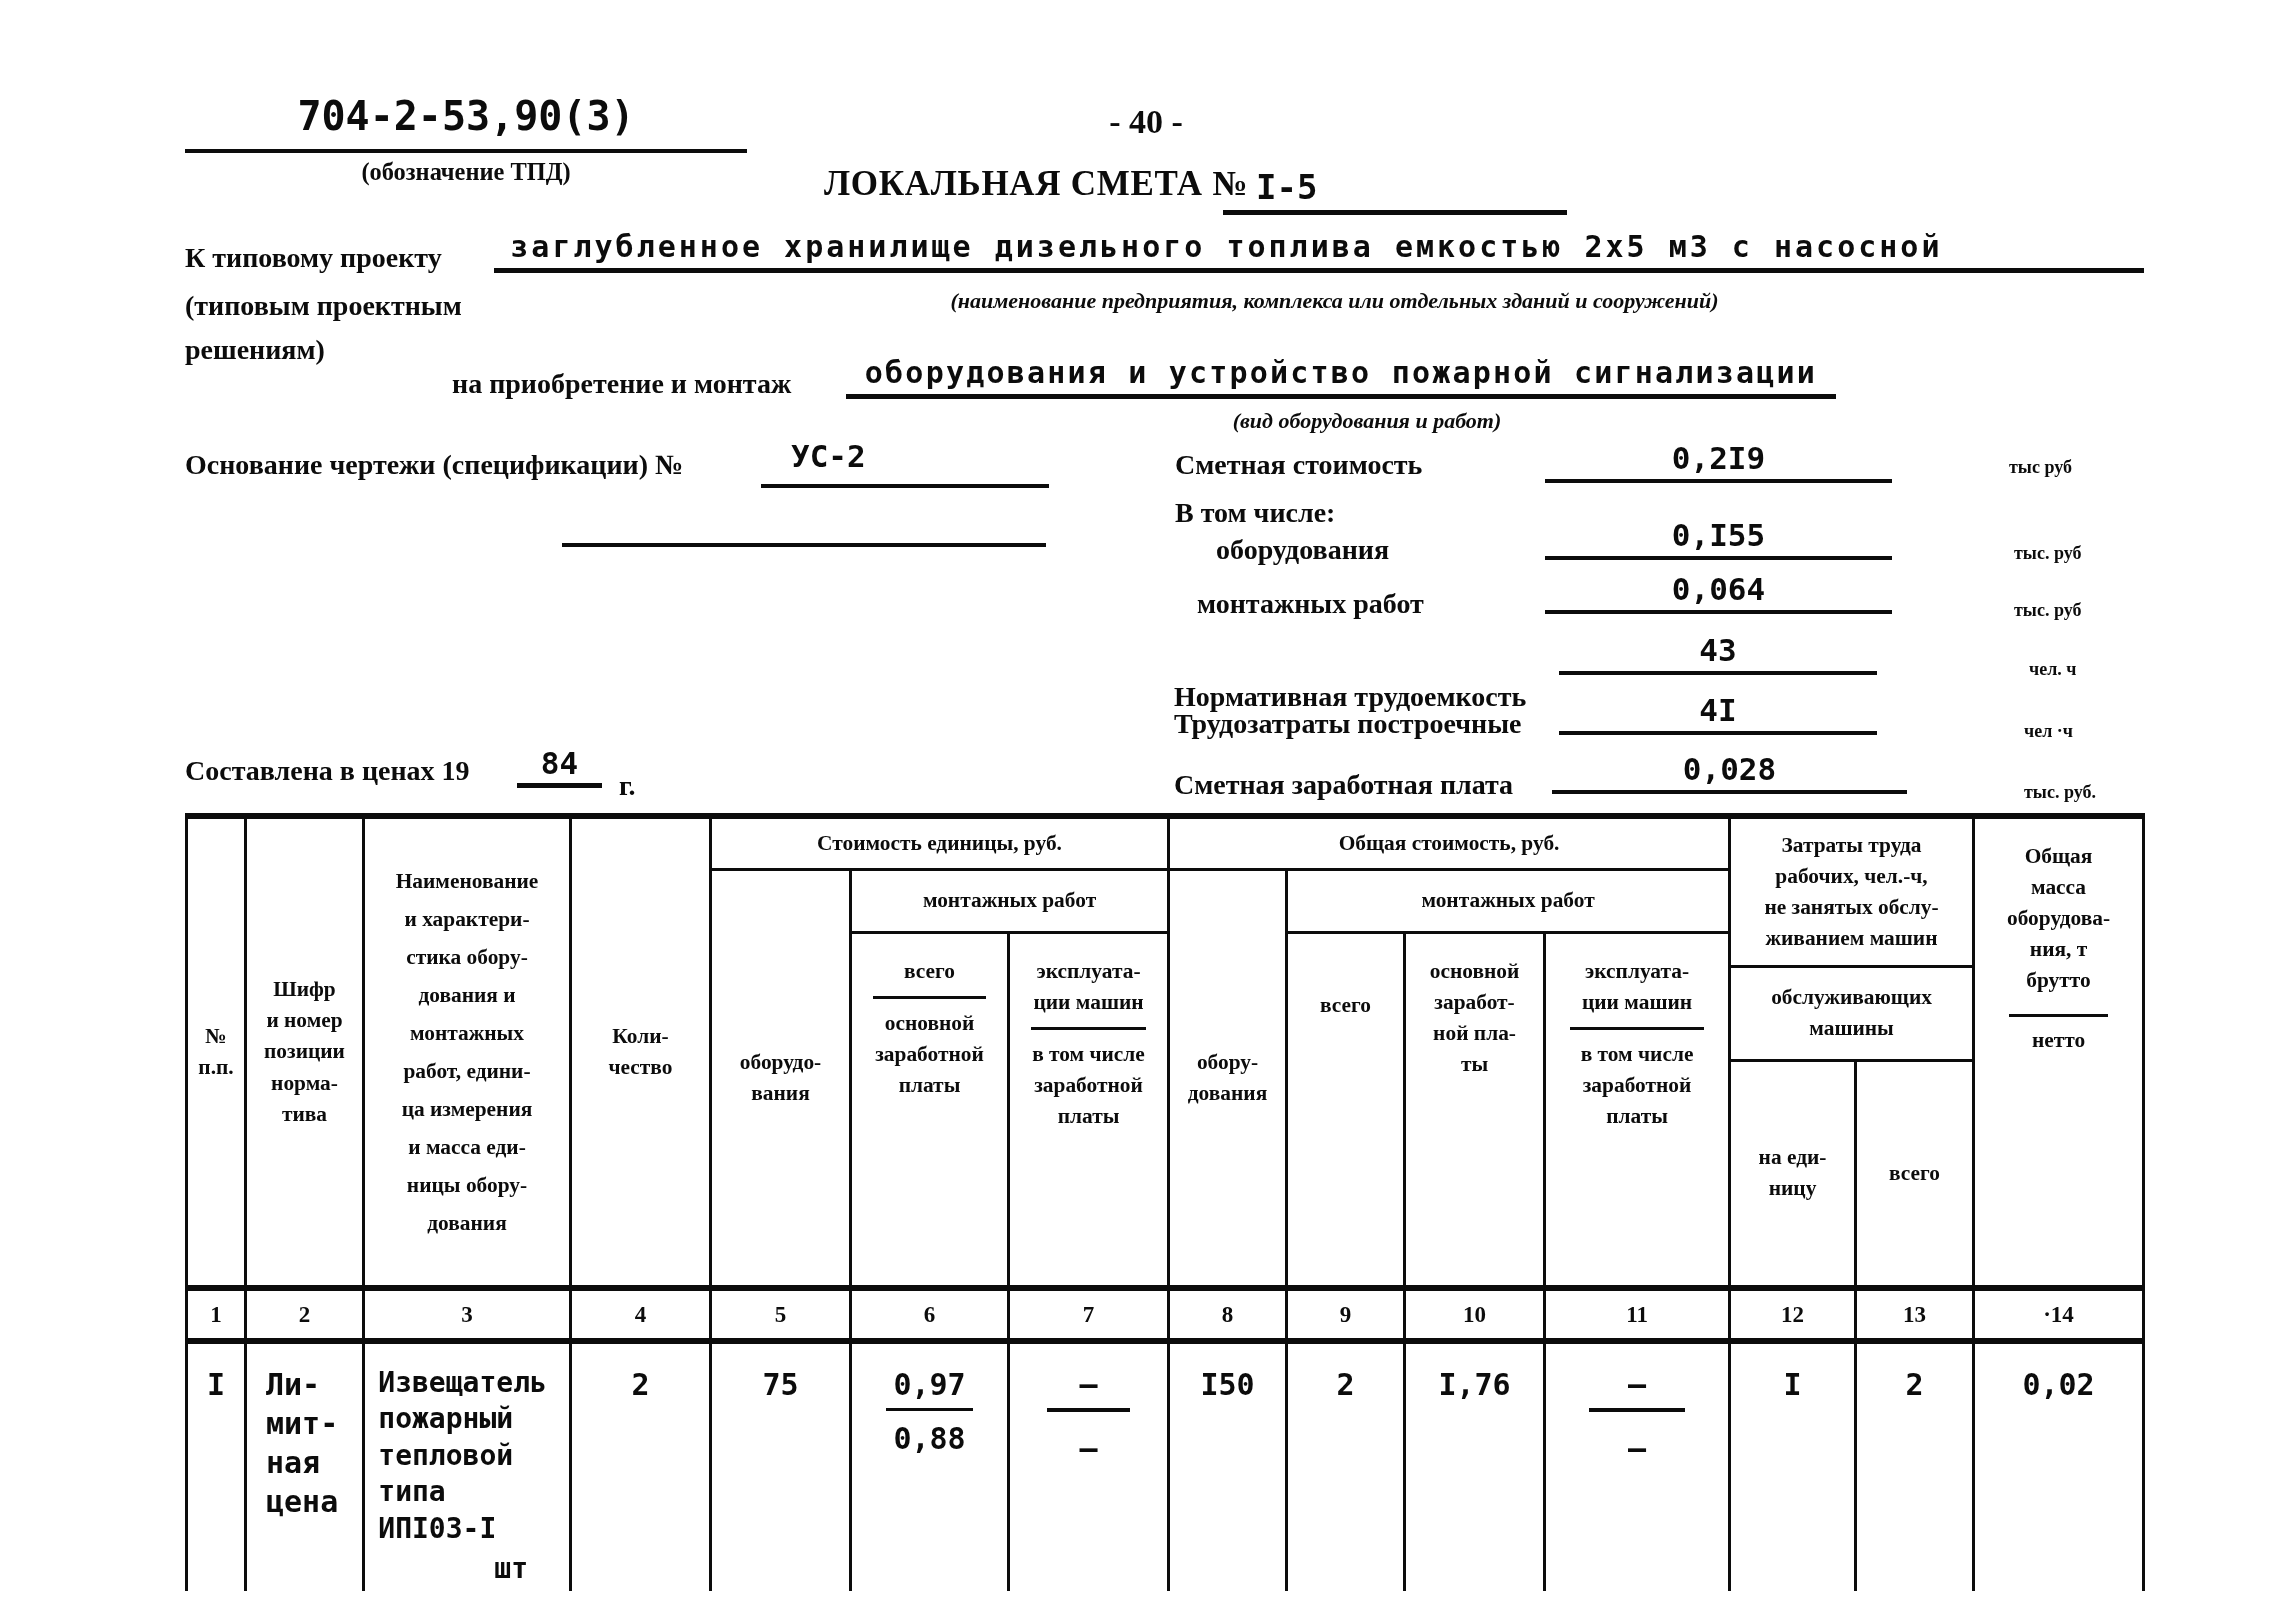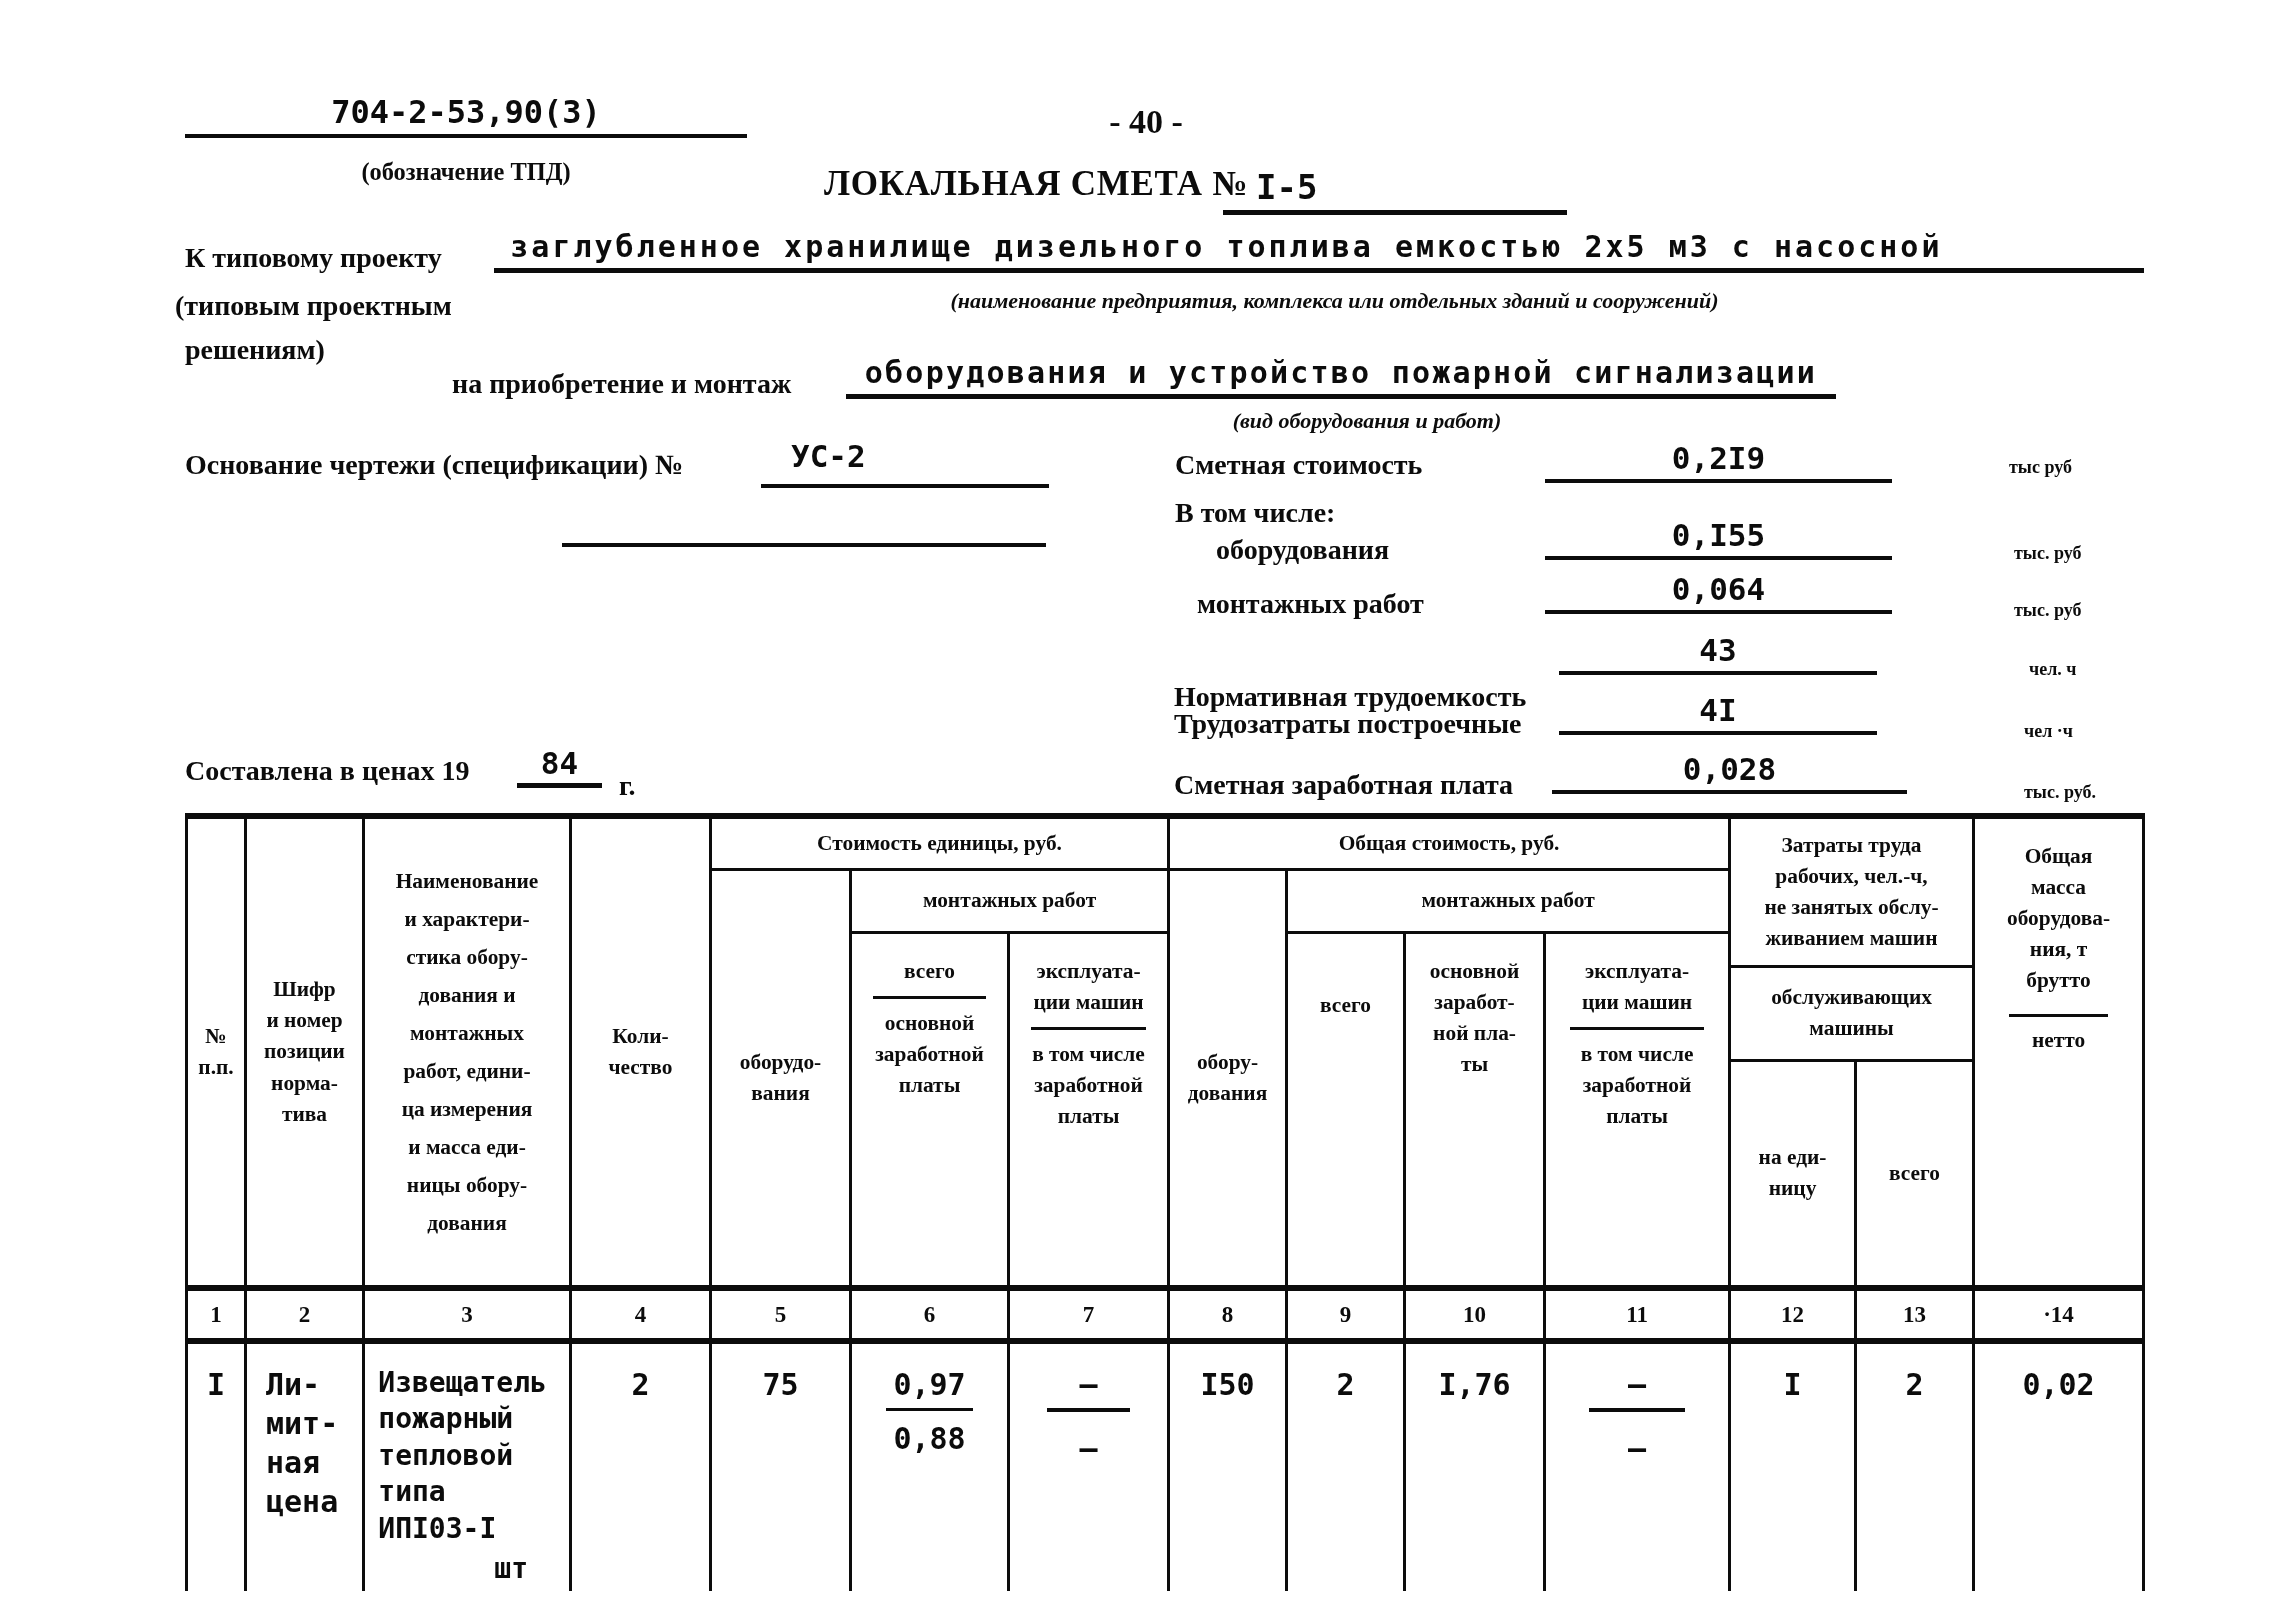--- a/index.html
+++ b/index.html
@@ -48,31 +48,31 @@
   .fbar-narrow { border-top:3px solid #0c0c0c; width:62%; margin:18px auto 7.4px; }
   .vfrac .t { display:inline-block; border-bottom:3.7px solid #0c0c0c; padding:0 7.4px 4.4px; }
   .vfrac .b { padding-top:7.4px; }
   .dfrac .bar { width:83px; border-top:4.4px solid #0c0c0c; margin:4.4px auto 16.3px; }
   .cell-left { text-align:left !important; padding-left:13.3px !important; }
   .unit-right { text-align:right; padding-right:38px; padding-top:4.4px; }
 </style>
 </head>
 <body>
 
-<div class="abs typed uline center" style="left:185px; top:93px; width:562px; font-size:32px; padding-bottom:3px;">704-2-53,90(3)</div>
+<div class="abs typed uline center" style="left:185px; top:93px; width:562px; font-size:40px; padding-bottom:10px;">704-2-53,90(3)</div>
 <div class="abs lbl-sm center" style="left:185px; top:158px; width:562px;">(обозначение ТПД)</div>
 
 <div class="abs lbl center" style="left:1035px; top:103px; width:222px; font-size:34px;">- 40 -</div>
 
 <div class="abs lbl" style="left:824px; top:164px; font-size:35px; letter-spacing:0.7px;">ЛОКАЛЬНАЯ СМЕТА №</div>
 <div class="abs typed uline7" style="left:1223px; top:167px; width:344px; font-size:34px; padding:0 0 3px 33px;">I-5</div>
 
 <div class="abs lbl" style="left:185px; top:242px;">К типовому проекту</div>
 <div class="abs typed uline7" style="left:494px; top:229px; width:1650px; padding:0 0 4.4px 16.3px; letter-spacing:3px;">заглубленное хранилище дизельного топлива емкостью 2х5 м3 с насосной</div>
-<div class="abs lbl" style="left:175px; top:290px;">(типовым проектным</div>
+<div class="abs lbl" style="left:185px; top:290px;">(типовым проектным</div>
 <div class="abs lbl" style="left:185px; top:334px;">решениям)</div>
 <div class="abs cap center" style="left:828px; top:288px; width:1013px;">(наименование предприятия, комплекса или отдельных зданий и сооружений)</div>
 
 <div class="abs lbl" style="left:452px; top:368px;">на приобретение и монтаж</div>
 <div class="abs typed uline7 center" style="left:846px; top:355px; width:990px; padding-bottom:4.4px; letter-spacing:2.2px;">оборудования и устройство пожарной сигнализации</div>
 <div class="abs cap center" style="left:1175px; top:408px; width:384px;">(вид оборудования и работ)</div>
 
 <div class="abs lbl" style="left:185px; top:449px;">Основание чертежи (спецификации) №</div>
 <div class="abs typed uline" style="left:761px; top:438px; width:288px; font-size:31px; padding:0 0 10px 30px;">УС-2</div>
 <div class="abs uline" style="left:562px; top:510px; width:484px; height:37px;"></div>

